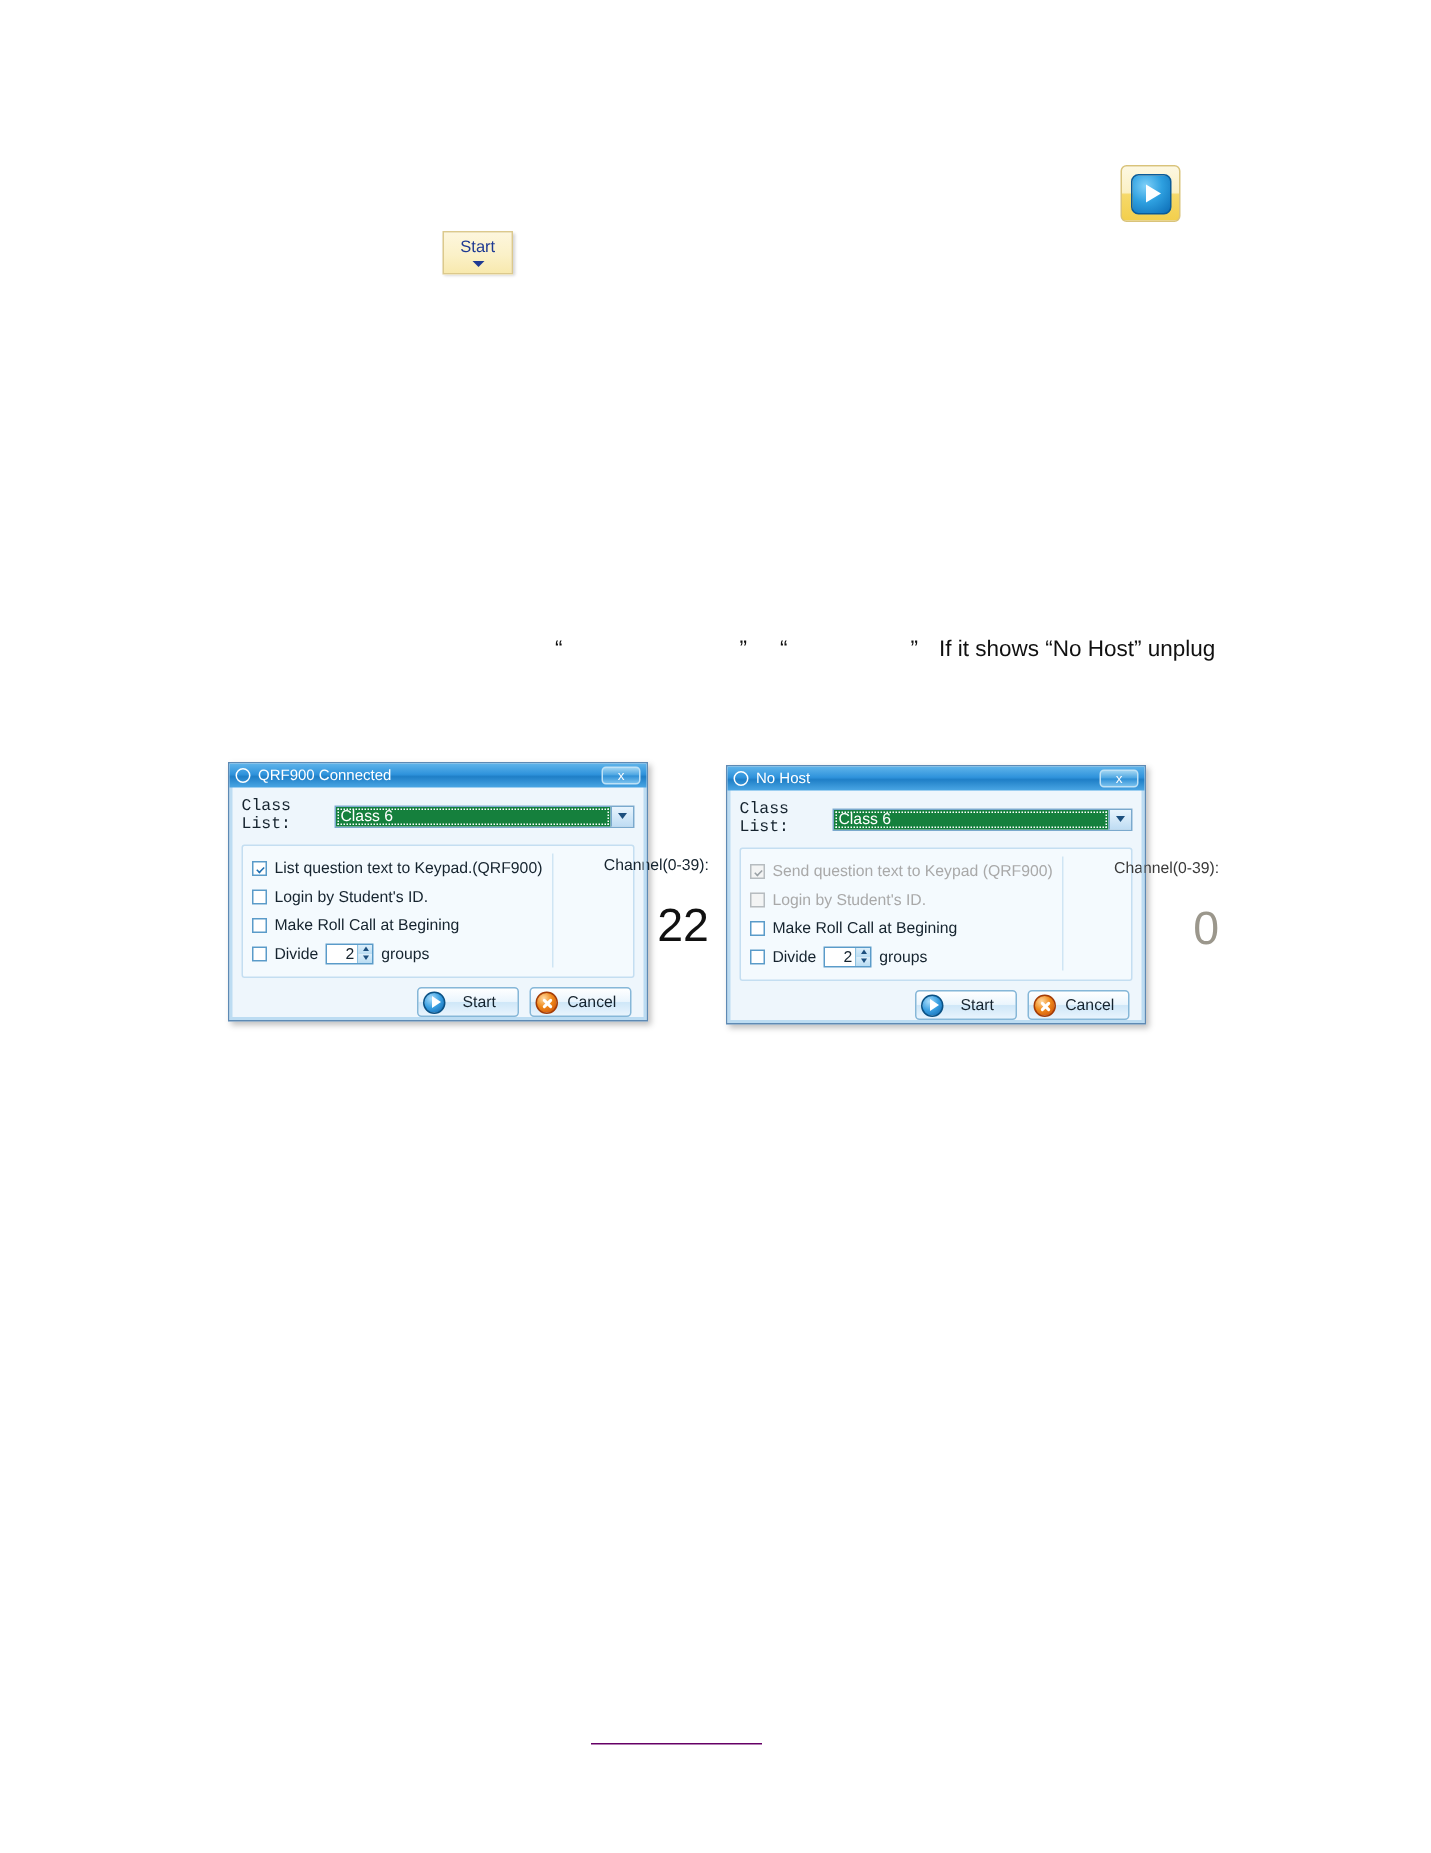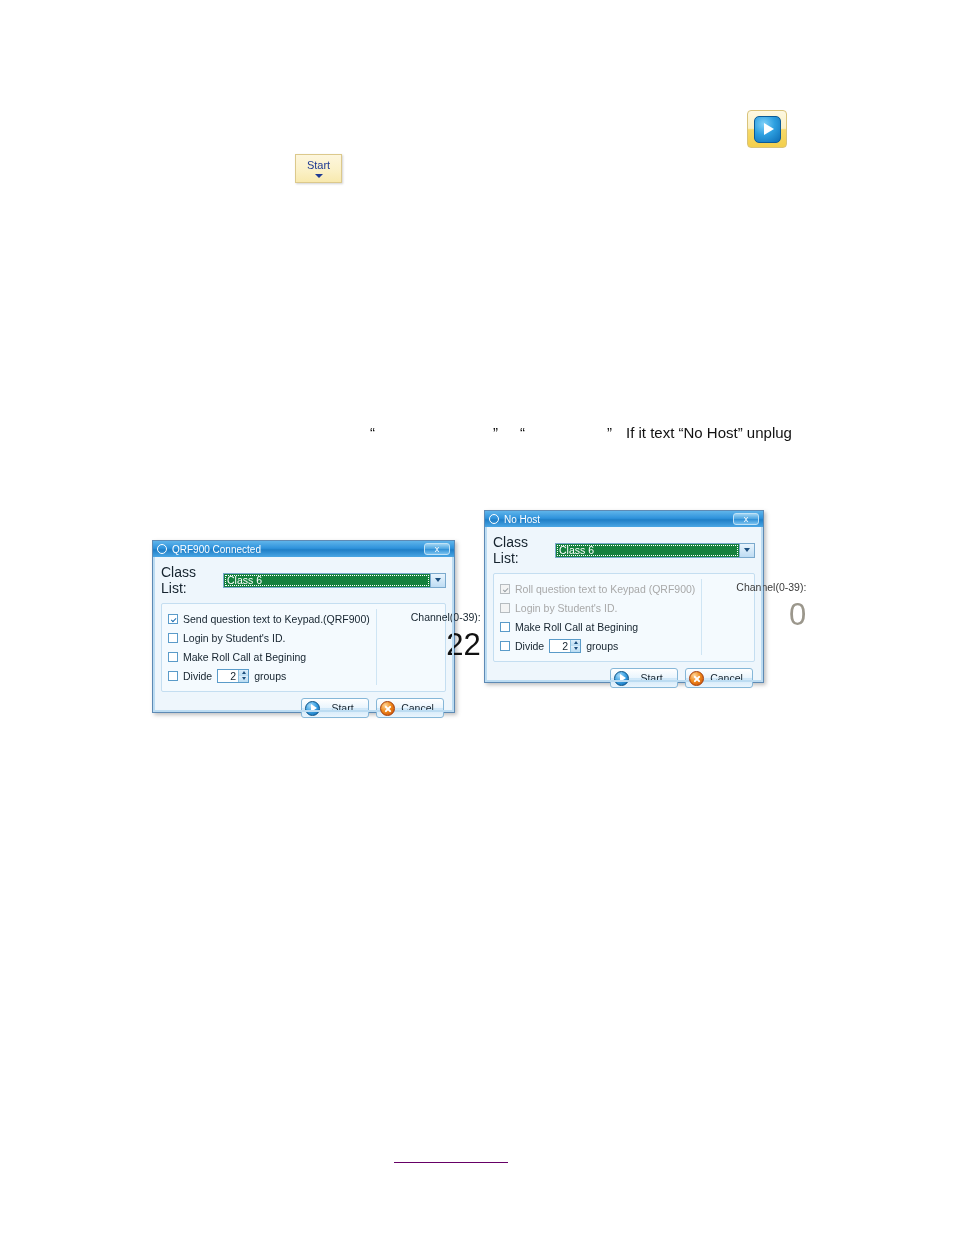--- a/index.html
+++ b/index.html
@@ -163,24 +163,25 @@
   .dlg-body {
     padding: 7px 8px 6px 8px;
   }
 
   .classrow {
     display: flex;
     align-items: center;
     margin-bottom: 7px;
   }
   .classrow .lbl {
-    font-size: 14px;
+    font-size: 11px;
     width: 62px;
     flex: 0 0 auto;
     color: #15232e;
+    font-family: Liberation Mono, monospace;
   }
   .combo {
     position: relative;
     flex: 1 1 auto;
     height: 15px;
     border: 1px solid #7aa9cd;
     background: #ffffff;
     box-sizing: border-box;
     display: flex;
     align-items: stretch;
@@ -234,21 +235,21 @@
     padding-top: 2px;
   }
   .channel .ch-label {
     font-size: 10.5px;
     color: #15232e;
   }
   .channel .ch-value {
     font-size: 31px;
     line-height: 36px;
     color: #111111;
-    margin-top: 4px;
+    margin-top: 16px;
     font-family: "Liberation Sans", sans-serif;
   }
   .channel.disabled .ch-label { color: #3a3a3a; }
   .channel.disabled .ch-value { color: #9b978c; }
 
   .opt {
     display: flex;
     align-items: center;
     height: 19px;
   }
@@ -376,25 +377,25 @@
   <span class="glyph">
       <i class="tri"></i>
     </span>
 </div>
 
 <div class="start-menu-btn">
   <span class="lbl">Start</span>
   <span class="caret"></span>
 </div>
 
-<div class="body-line" id="para-quotes"><span class="q">“</span><span class="gapA"></span><span class="q">”</span><span class="gapB"></span><span class="q">“</span><span class="gapC"></span><span class="q">”</span><span class="tail">If it text “No Host” unplug</span></div>
+<div class="body-line" id="para-quotes"><span class="q">“</span><span class="gapA"></span><span class="q">”</span><span class="gapB"></span><span class="q">“</span><span class="gapC"></span><span class="q">”</span><span class="tail">If it shows “No Host” unplug</span></div>
 
 <div class="footer-link"></div>
 
-<div class="dialog" style="left:152px; top:540px; width:303px; height:173px;">
+<div class="dialog" style="left:152px; top:508px; width:280px; height:173px;">
   <div class="dlg-outerframe"></div>
 
   <div class="titlebar">
     <span class="title-icon"></span>
     <span class="title-text">QRF900 Connected</span>
     <span class="close-btn">x</span>
   </div>
 
   <div class="dlg-body">
 
@@ -406,21 +407,21 @@
             <i></i>
           </span>
       </span>
     </div>
 
     <div class="panel">
       <div class="options">
 
         <div class="opt">
           <span class="cbox checked"></span>
-          <span class="txt">Send question text to Keypad.(QRF900)</span>
+          <span class="txt">List question text to Keypad.(QRF900)</span>
         </div>
 
         <div class="opt">
           <span class="cbox"></span>
           <span class="txt">Login by Student's ID.</span>
         </div>
 
         <div class="opt">
           <span class="cbox"></span>
           <span class="txt">Make Roll Call at Begining</span>
@@ -486,21 +487,21 @@
             <i></i>
           </span>
       </span>
     </div>
 
     <div class="panel">
       <div class="options">
 
         <div class="opt disabled">
           <span class="cbox checked"></span>
-          <span class="txt">Roll question text to Keypad (QRF900)</span>
+          <span class="txt">Send question text to Keypad (QRF900)</span>
         </div>
 
         <div class="opt disabled">
           <span class="cbox"></span>
           <span class="txt">Login by Student's ID.</span>
         </div>
 
         <div class="opt">
           <span class="cbox"></span>
           <span class="txt">Make Roll Call at Begining</span>

